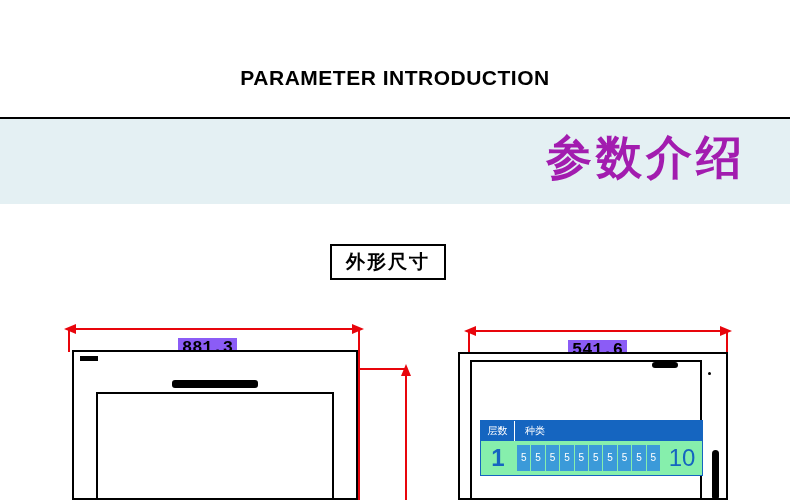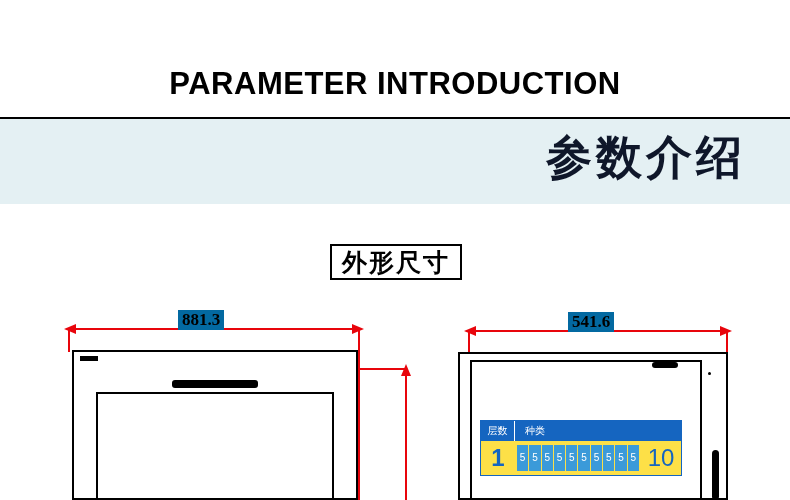--- a/index.html
+++ b/index.html
@@ -18,21 +18,21 @@
     background: #ffffff;
   }
 
   
   .title-en {
     position: absolute;
     top: 66px;
     left: 0;
     width: 790px;
     text-align: center;
-    font-size: 31px;
+    font-size: 21px;
     font-weight: bold;
     letter-spacing: 0.5px;
     color: #000000;
     font-family: "Liberation Sans", sans-serif;
   }
   .rule {
     position: absolute;
     top: 117px;
     left: 0;
     width: 790px;
@@ -47,55 +47,56 @@
     height: 85px;
     background: #e4f0f3;
   }
   .title-cn {
     position: absolute;
     top: 127px;
     right: 44px;
     font-size: 46px;
     font-weight: bold;
     letter-spacing: 4px;
-    color: #0f172a;
+    color: #a21caf;
     font-family: "DejaVu Sans", sans-serif;
   }
 
   
   .section-box {
     position: absolute;
     top: 244px;
     left: 330px;
-    width: 132px;
+    width: 116px;
     height: 36px;
     border: 2px solid #000000;
     box-sizing: border-box;
     display: flex;
     align-items: center;
     justify-content: center;
-    font-size: 25px;
+    font-size: 19px;
     font-weight: bold;
     letter-spacing: 2px;
     color: #000000;
     font-family: "DejaVu Sans", sans-serif;
     background: #ffffff;
   }
 
   
   .drawing { position: absolute; }
 
   .dim-label {
     position: absolute;
     font-size: 17px;
     font-weight: bold;
     color: #000000;
-    font-family: Liberation Serif, serif;
-    background: #0369a1;
+    font-family: Liberation Mono, monospace;
+    background: #8b5cf6;
     padding: 0 4px;
+    margin-top: 28px;
   }
 
   
   #left-drawing { left: 60px; top: 300px; width: 360px; height: 200px; }
   #right-drawing { left: 440px; top: 300px; width: 330px; height: 200px; }
 
   .red-line { position: absolute; background: #e8050c; }
   .blk-line { position: absolute; background: #000000; }
 
   
@@ -115,24 +116,24 @@
     position: absolute;
     background: #000000;
     border-radius: 3px;
   }
 
   
   .spec-table {
     position: absolute;
     left: 40px;
     top: 120px;
-    width: 202px;
+    width: 223px;
     border: 1px solid #1565c0;
     box-sizing: border-box;
-    background: #fde047;
+    background: #86efac;
   }
   .spec-head {
     display: flex;
     height: 20px;
     background: #1565c0;
   }
   .spec-head div {
     color: #ffffff;
     font-size: 10px;
     display: flex;

